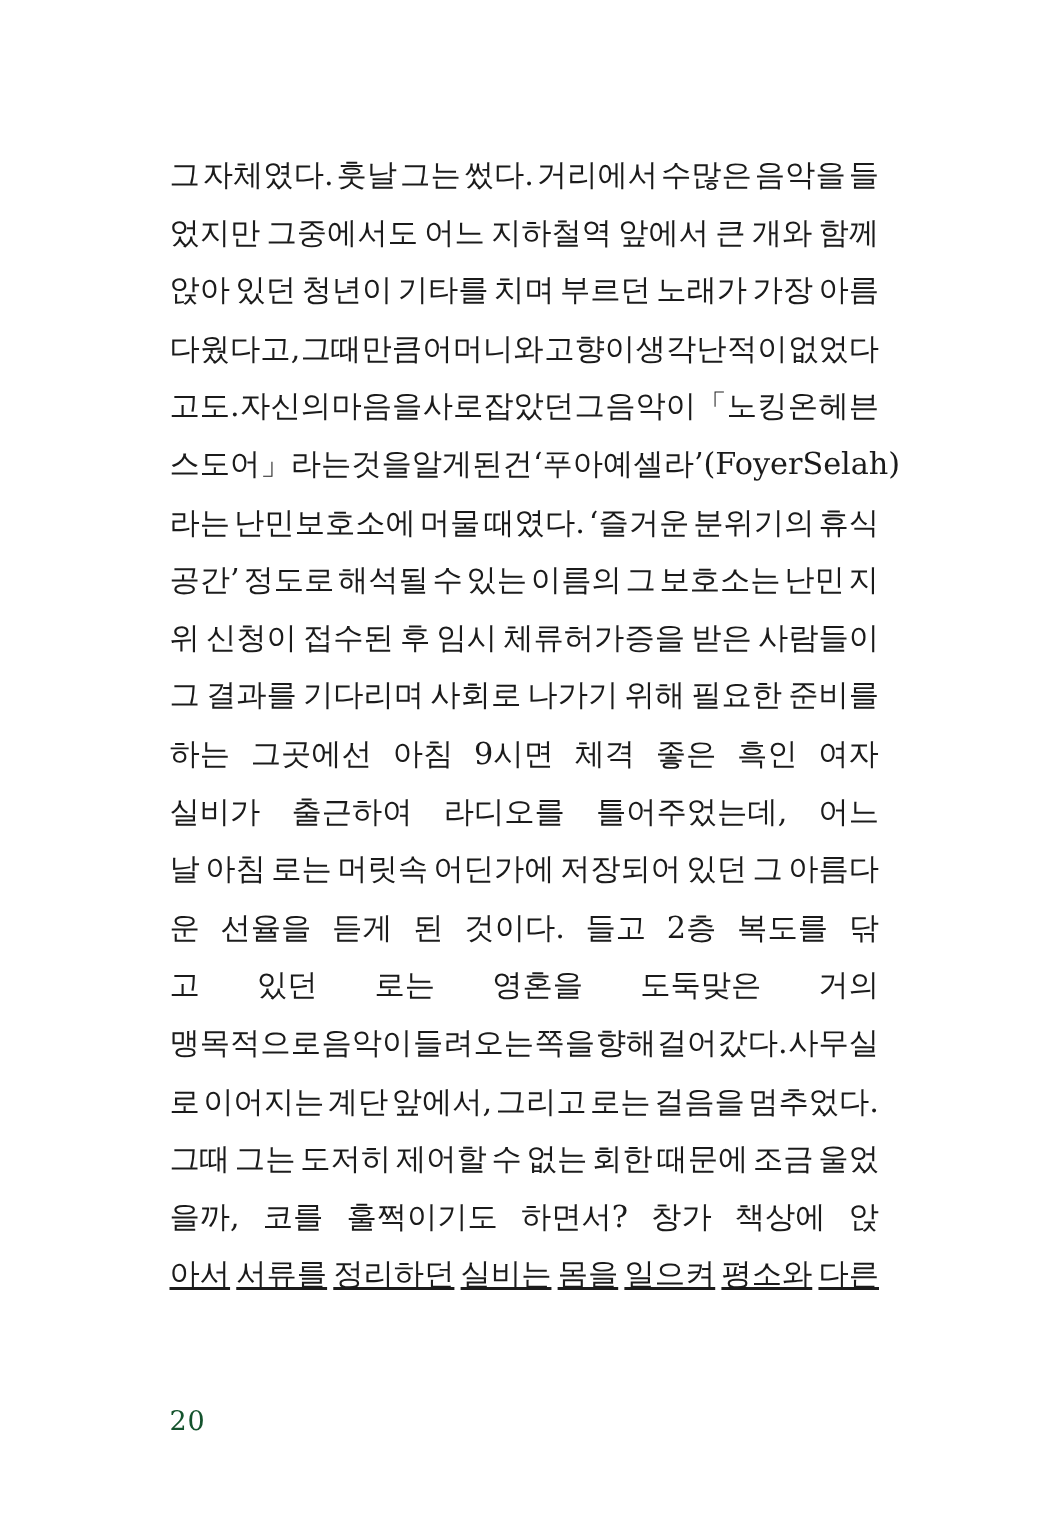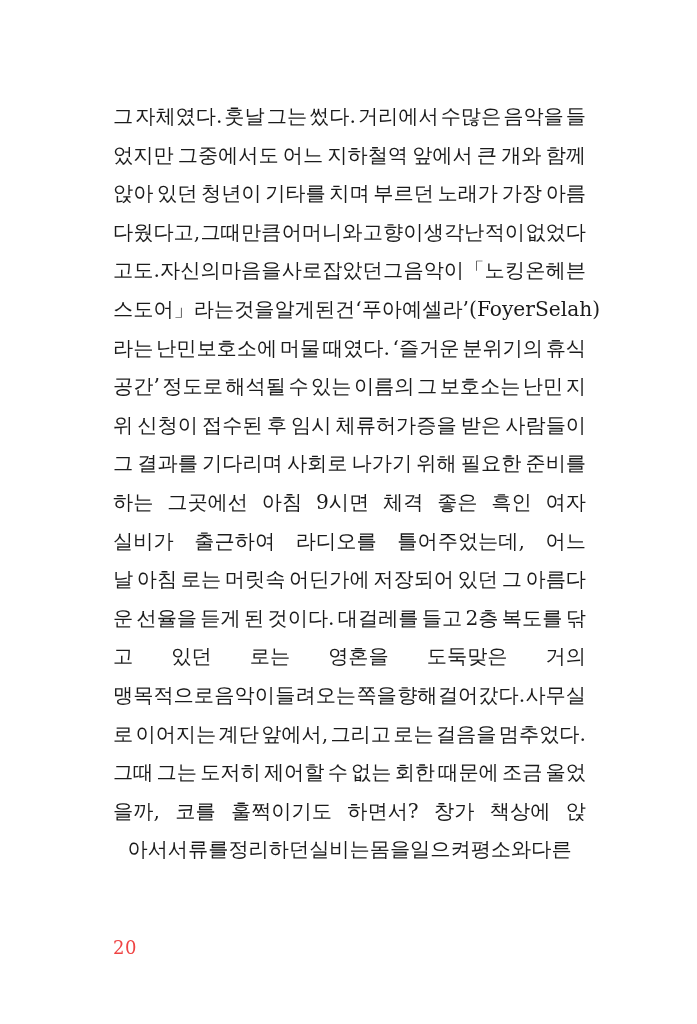--- a/index.html
+++ b/index.html
@@ -46,35 +46,36 @@
 
   
   .text-line > .ln {
     display: flex;
     width: 100%;
     justify-content: space-between;
     align-items: baseline;
   }
   
   .text-line.ragged > .ln {
-    justify-content: center;
+    justify-content: space-between;
+    text-decoration: underline;
   }
   .text-line .seg {
     display: inline-block;
     white-space: pre;
   }
 
   
   #page-number {
     position: absolute;
     left: 113px;
     top: 936px;
     font-size: 18px;
     line-height: 24px;
-    color: #ef4444;
+    color: #14532d;
     font-family: "DejaVu Serif", "Liberation Serif", serif;
     letter-spacing: 0.5px;
   }
 </style>
 </head>
 <body>
 
 <div id="page">
 
   <div id="text-block">
@@ -236,21 +237,20 @@
           <span class="seg">아름다</span>
         </span>
       </div>
       <div class="text-line">
         <span class="ln">
           <span class="seg">운</span>
           <span class="seg">선율을</span>
           <span class="seg">듣게</span>
           <span class="seg">된</span>
           <span class="seg">것이다.</span>
-          <span class="seg">대걸레를</span>
           <span class="seg">들고</span>
           <span class="seg">2층</span>
           <span class="seg">복도를</span>
           <span class="seg">닦</span>
         </span>
       </div>
       <div class="text-line">
         <span class="ln">
           <span class="seg">고</span>
           <span class="seg">있던</span>

